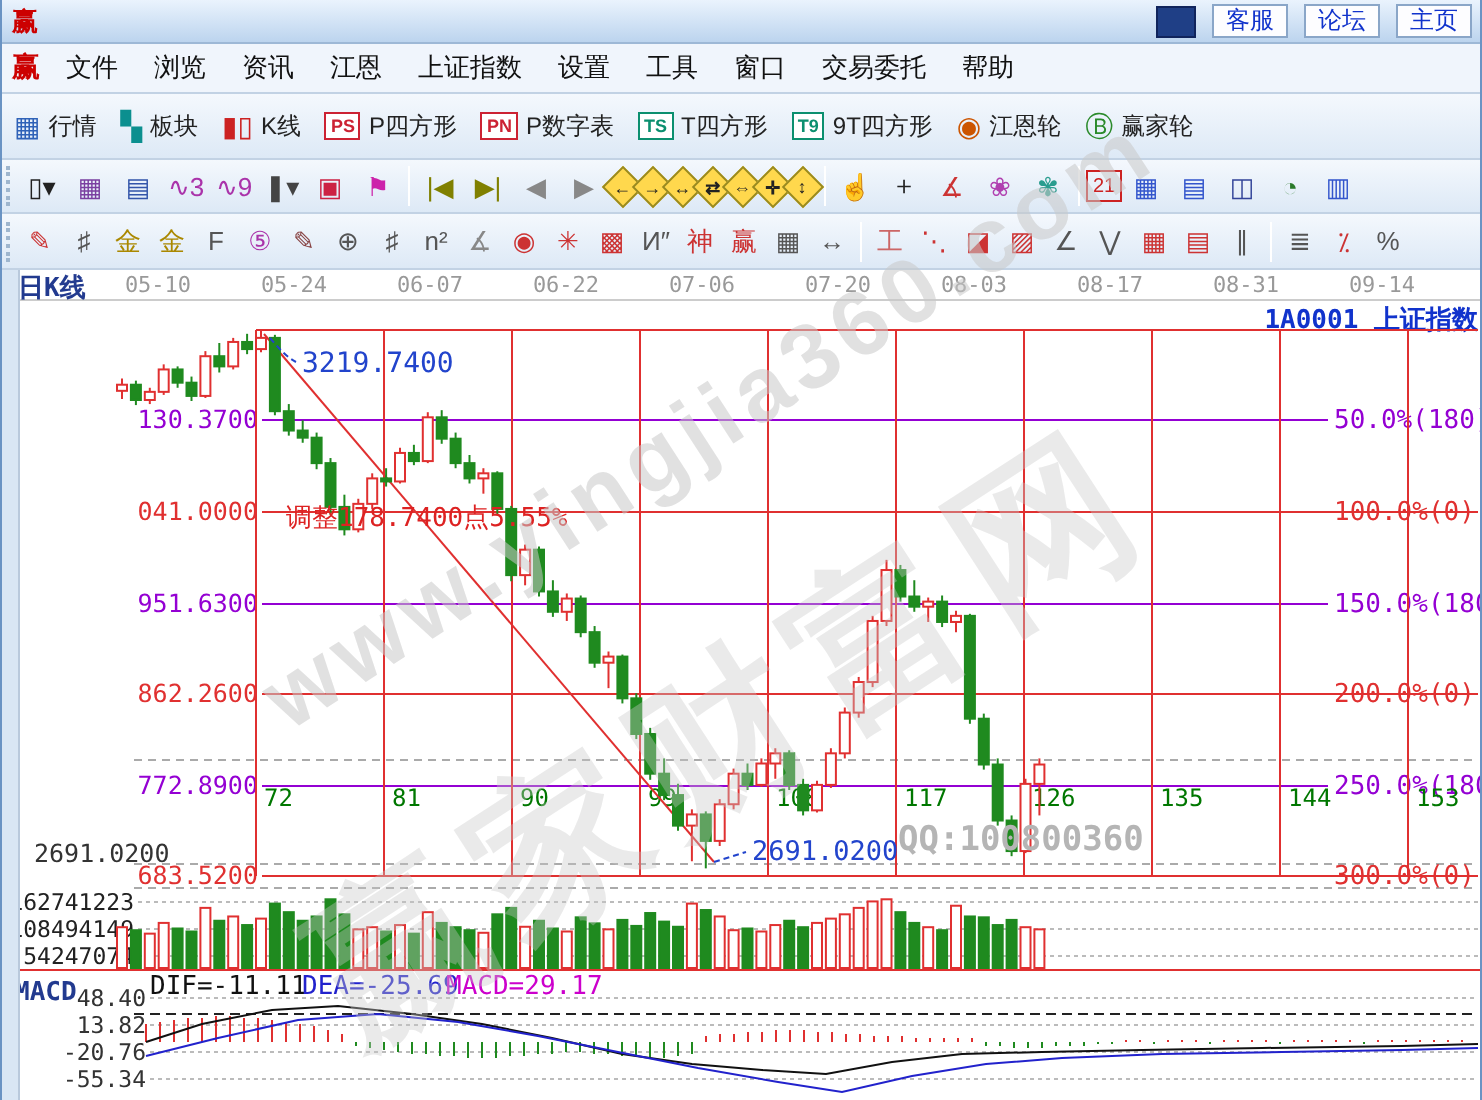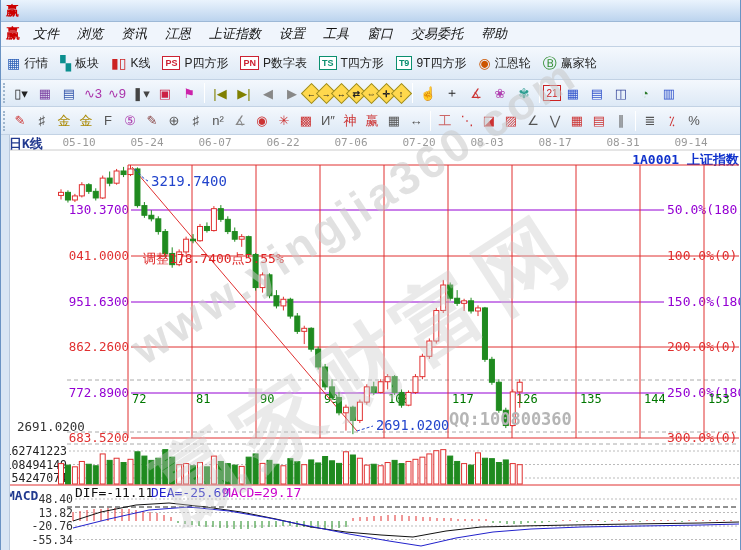--- a/index.html
+++ b/index.html
@@ -12,21 +12,21 @@
     border-bottom:1px solid #9db8d6;font-size:12px;color:#111;}
   .logo{color:#c00;font-weight:bold;font-size:13px;margin:0 4px 0 5px;}
   .tb-right{position:absolute;right:6px;top:2px;display:flex;gap:8px;align-items:center;}
   .navy-sq{width:20px;height:16px;background:#1f3f86;border:1px solid #10245c;}
   .tb-btn{min-width:38px;height:17px;background:#fdfdff;border:1px solid #8aa6c8;
     color:#1133cc;font-size:12px;text-align:center;line-height:15px;padding:0 4px;cursor:default;}
   
   .menubar{position:absolute;left:0;top:22px;width:741px;height:25px;background:#f0f5fc;
     border-bottom:1px solid #c2d2e4;display:flex;align-items:center;font-size:13px;color:#111;}
   .menubar .logo{font-size:14px;}
-  .menu-item{padding:2px 9px;cursor:default;font-style:italic;}
+  .menu-item{padding:2px 9px;cursor:default;}
   
   .toolbar{position:absolute;left:0;width:741px;background:linear-gradient(#f4f8fd,#dde9f6);
     border-bottom:1px solid #c2d2e4;display:flex;align-items:center;overflow:hidden;}
   #tb1{top:47px;height:33px;}
   #tb2{top:80px;height:27px;}
   #tb3{top:107px;height:28px;}
   .t1item{display:flex;align-items:center;gap:4px;padding:3px 6px;font-size:12px;color:#222;cursor:default;white-space:nowrap;}
   .badge{display:inline-block;border:1px solid currentColor;font-size:9px;font-weight:bold;
     padding:0 2px;background:#fff;line-height:12px;}
   .ic-glyph{font-size:14px;line-height:14px;}
@@ -46,20 +46,26 @@
   .wm{position:absolute;color:#c9c9c9;opacity:.55;pointer-events:none;z-index:6;white-space:nowrap;
       font-weight:bold;}
 </style>
 </head>
 <body>
 
 <div id="win">
 
   <div class="titlebar">
     <span class="logo">赢</span>
+    <div class="tb-right">
+      <div class="navy-sq"></div>
+      <div class="tb-btn">客服</div>
+      <div class="tb-btn">论坛</div>
+      <div class="tb-btn">主页</div>
+    </div>
   </div>
 
   <div class="menubar" id="menubar">
       <span class="logo">赢</span>
       <span class="menu-item">文件</span>
       <span class="menu-item">浏览</span>
       <span class="menu-item">资讯</span>
       <span class="menu-item">江恩</span>
       <span class="menu-item">上证指数</span>
       <span class="menu-item">设置</span>

